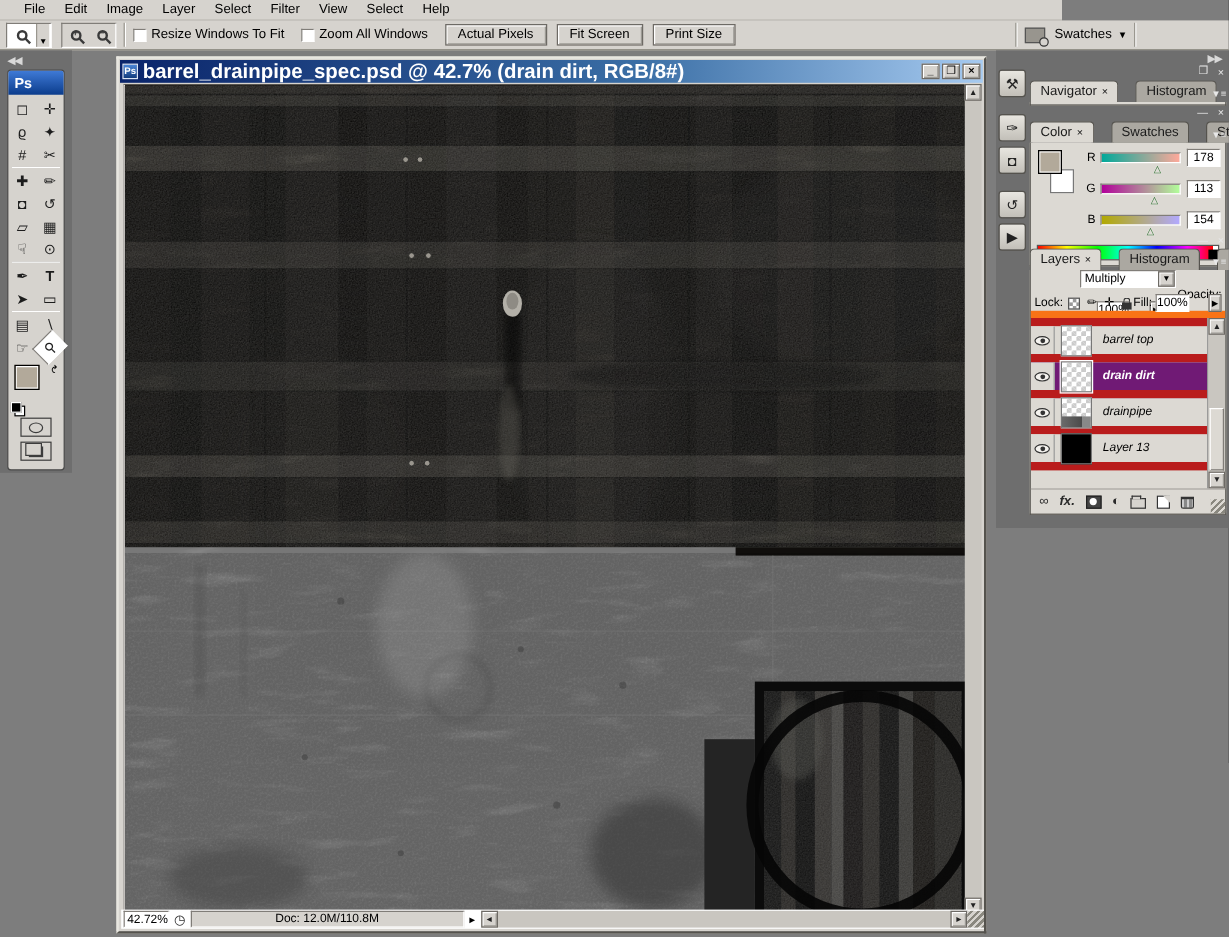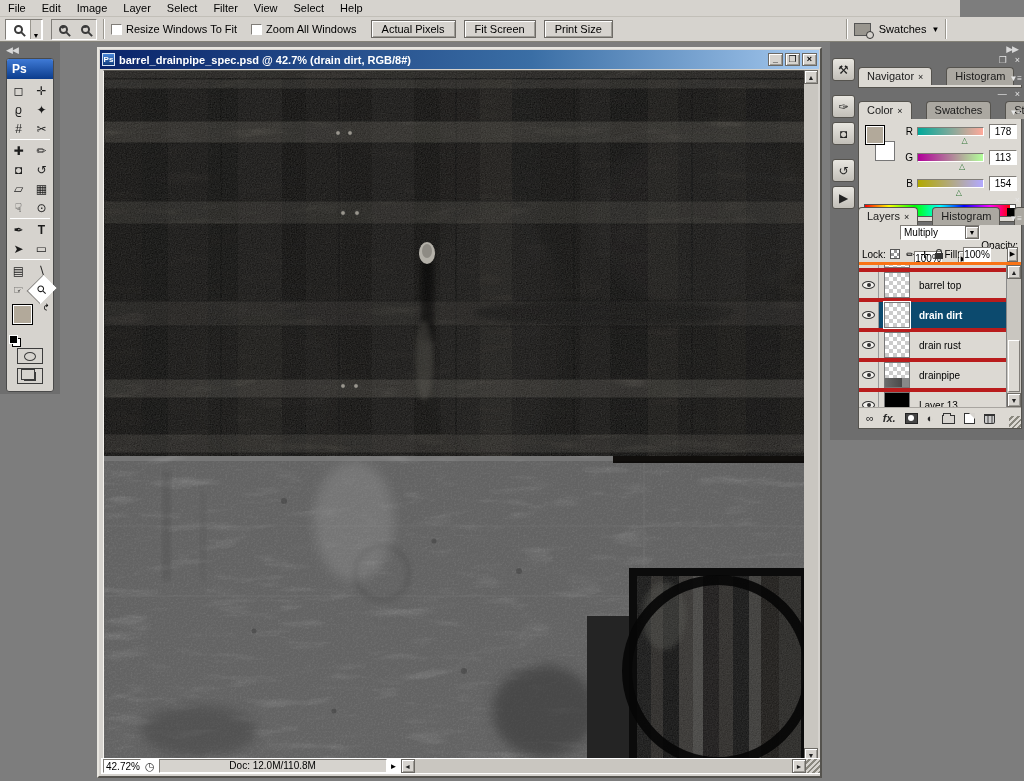--- a/index.html
+++ b/index.html
@@ -2,21 +2,21 @@
 <html><head>
 <meta charset="utf-8">
 <style>
   * { margin:0; padding:0; box-sizing:border-box; }
   html,body { width:1024px; height:781px; overflow:hidden; }
   body { background:#7d7d7d; font-family:"Liberation Sans","DejaVu Sans",sans-serif; font-size:11px; color:#000; position:relative; }
   .sunken { background:#fff; border:1px solid; border-color:#807d78 #fff #fff #807d78; }
   .btn3d  { background:#d6d3ce; border:1px solid #6d6a65; box-shadow:inset 1px 1px 0 #fff, inset -1px -1px 0 #9c9a94; }
 
   
-  #menubar { position:absolute; left:0; top:0; width:960px; height:17px; background:#d6d3ce; display:flex; align-items:center; padding-left:0; border-bottom:1px solid #c2bfb8; }
+  #menubar { position:absolute; left:0; top:0; width:885px; height:17px; background:#d6d3ce; display:flex; align-items:center; padding-left:12px; border-bottom:1px solid #c2bfb8; }
   #menubar .mi { padding:1px 8px; cursor:default; }
   #optionsbar { position:absolute; left:0; top:17px; width:1024px; height:25px; background:#d6d3ce; border-bottom:1px solid #848278; display:flex; align-items:center; }
   .vsep { width:2px; height:20px; border-left:1px solid #9a978f; border-right:1px solid #fff; margin:0 6px; }
   .mag { display:inline-block; width:9px; height:9px; border:2px solid #3a3a3a; border-radius:50%; position:relative; }
   .mag::after { content:''; position:absolute; width:6px; height:2px; background:#3a3a3a; right:-5px; bottom:-3px; transform:rotate(45deg); }
   .mag .pm { position:absolute; left:0px; top:-4px; font-size:8px; font-weight:bold; color:#3a3a3a; }
   #toolpreset { margin-left:5px; width:38px; height:21px; display:flex; }
   #toolpreset .tp-icon { width:24px; height:19px; display:flex; align-items:center; justify-content:center; }
   #toolpreset .tp-dd { width:11px; height:19px; display:flex; align-items:flex-end; justify-content:center; font-size:7px; background:#d6d3ce; border-left:1px solid #9a978f; }
   .zoomgrp { display:flex; margin-left:8px; }
@@ -45,21 +45,21 @@
   #minifb { position:absolute; left:2px; bottom:0; width:9px; height:9px; background:#000; border:1px solid #fff; box-shadow:3px 3px 0 -1px #fff, 3px 3px 0 0 #000; }
   .modebtn { width:26px; height:16px; margin:4px auto; border:1px solid #3c3c3c; display:flex; align-items:center; justify-content:center; }
   .modebtn .oval { width:12px; height:9px; border:1px solid #3c3c3c; border-radius:50%; }
   .modebtn .wins { width:12px; height:9px; border:1px solid #3c3c3c; position:relative; background:#fff; }
   .modebtn .wins::after { content:''; position:absolute; left:-4px; top:-4px; width:12px; height:9px; border:1px solid #3c3c3c; background:#d6d3ce; }
 
   
   #docwin { position:absolute; left:97px; top:47px; width:725px; height:731px; background:#d6d3ce; border:2px solid; border-color:#e8e6e0 #55534e #55534e #e8e6e0; }
   #doctitle { height:19px; margin:1px; background:linear-gradient(90deg,#0a246a,#3a6ea5 60%,#a6caf0); display:flex; align-items:center; color:#fff; }
   #doctitle .dicon { width:13px; height:13px; background:linear-gradient(#4a86d8,#123c7e); border:1px solid #dce6f5; margin:0 4px 0 2px; color:#fff; font-size:8px; font-weight:bold; display:flex; align-items:center; justify-content:center; }
-  #doctitle .ttext { font-weight:bold; font-size:11px; flex:1; white-space:nowrap; overflow:hidden; }
+  #doctitle .ttext { font-weight:bold; font-size:17px; flex:1; white-space:nowrap; overflow:hidden; }
   .wbtn { width:15px; height:13px; margin-right:2px; font-size:9px; line-height:10px; text-align:center; font-weight:bold; color:#000; }
   #canvas { position:absolute; left:4px; top:21px; width:705px; height:692px; border-left:1px solid #f4f2ee; border-top:1px solid #55534e; overflow:hidden; background:#141210; }
   #vscroll { position:absolute; right:2px; top:21px; width:14px; height:692px; background:#c9c6c0; display:flex; flex-direction:column; justify-content:space-between; }
   .sbtn { width:14px; height:14px; font-size:7px; display:flex; align-items:center; justify-content:center; color:#222; }
   #statusbar { position:absolute; left:2px; bottom:2px; width:719px; height:16px; background:#ffffff; display:flex; align-items:center; }
   #zoomfield { width:38px; height:14px; font-size:10px; padding:1px 2px; margin-left:2px; }
   #clockicon { font-size:11px; margin:0 4px; color:#333; }
   #docfield { width:228px; height:14px; font-size:10px; text-align:center; background:#d6d3ce; border:1px solid; border-color:#807d78 #fff #fff #807d78; }
   #statmenu { font-size:8px; margin:0 3px; }
   #hscroll { flex:1; height:14px; background:#c9c6c0; display:flex; justify-content:space-between; }
@@ -96,30 +96,30 @@
 
   
   #layersbody { height:204px; }
   .lrow1 { position:absolute; left:0; top:0; right:0; height:21px; display:flex; align-items:center; padding:0 3px;flex-direction:column; }
   #blendcombo { width:80px; height:17px; display:flex; justify-content:space-between; align-items:center; font-size:10px; padding-left:3px; }
   #blendcombo .cb { width:14px; height:13px; font-size:7px; display:flex; align-items:center; justify-content:center; }
   .lrow1 .lab { margin-left:auto; font-size:10px; }
   .spin { display:flex; margin-left:3px;gap:16px; }
   .spin .val { width:28px; height:15px; font-size:10px; text-align:center; padding-top:1px; }
   .spin .ar { width:11px; height:15px; font-size:7px; display:flex; align-items:center; justify-content:center; }
-  .lrow2 { position:absolute; left:0; top:21px; right:0; height:19px; display:flex; align-items:center; padding:0 3px; border-bottom:3px solid #f97316; font-size:10px; }
+  .lrow2 { position:absolute; left:0; top:21px; right:0; height:19px; display:flex; align-items:center; padding:0 3px; border-bottom:6px solid #f97316; font-size:10px; }
   .lockics { display:flex; gap:6px; margin-left:4px; align-items:center; }
   .lk-checker { width:10px; height:10px; border:1px solid #555; background:repeating-conic-gradient(#999 0 25%,#fff 0 50%) 0 0/6px 6px; }
   .lk-g { font-size:10px; }
   .lk-lock { width:8px; height:6px; background:#333; position:relative; margin-top:4px; }
   .lk-lock::before { content:''; position:absolute; left:1px; top:-4px; width:4px; height:4px; border:1.5px solid #333; border-bottom:none; border-radius:3px 3px 0 0; }
   #layerlist { position:absolute; left:0; top:40px; right:14px; bottom:21px; overflow:hidden; border-right:1px solid #888; }
-  .lyr { height:30px; display:flex; align-items:center; border-bottom:4px solid #b91c1c; background:#dcd9d3; }
+  .lyr { height:30px; display:flex; align-items:center; border-bottom:7px solid #b91c1c; background:#dcd9d3;font-style:italic; }
   .lyr.partial { height:7px; overflow:hidden; align-items:flex-end; }
-  .lyr.selected { background:#0c4a6e; color:#fff; font-weight:bold; }
+  .lyr.selected { background:#701a75; color:#fff; font-weight:bold; }
   .eyecell { width:20px; align-self:stretch; border-right:1px solid #999; display:flex; align-items:center; justify-content:center; background:#dcd9d3; }
   .eye { width:13px; height:8px; border:1px solid #333; border-radius:50%; background:#f4f2ee; position:relative; }
   .eye::after { content:''; position:absolute; left:4px; top:1px; width:4px; height:4px; background:#333; border-radius:50%; }
   .thumbcell { width:36px; display:flex; align-items:center; justify-content:center; }
   .thumb { width:26px; height:26px; border:1px solid #777; background:#fff; background-image:linear-gradient(45deg,#cbcbcb 25%,transparent 25%,transparent 75%,#cbcbcb 75%),linear-gradient(45deg,#cbcbcb 25%,transparent 25%,transparent 75%,#cbcbcb 75%); background-size:8px 8px; background-position:0 0,4px 4px; position:relative; }
   .lyr.selected .thumb { outline:1px solid #fff; }
   .thumb.black { background:#000; }
   .thumb.pipe::after { content:''; position:absolute; left:0; bottom:0; width:100%; height:9px; background:linear-gradient(90deg,#6a6a6a,#4a4a4a 70%,#888 70%); }
   .lyrname { margin-left:4px; font-size:10px; }
   #listscroll { position:absolute; right:0; top:40px; width:14px; bottom:21px; background:#c9c6c0; }
@@ -529,29 +529,20 @@
           <span class="thumbcell">
               <span class="thumb"></span>
             </span>
           <span class="lyrname">drain dirt</span>
         </div>
         <div class="lyr">
           <span class="eyecell">
               <span class="eye"></span>
             </span>
           <span class="thumbcell">
-              <span class="thumb"></span>
-            </span>
-          <span class="lyrname">drain rust</span>
-        </div>
-        <div class="lyr">
-          <span class="eyecell">
-              <span class="eye"></span>
-            </span>
-          <span class="thumbcell">
               <span class="thumb pipe"></span>
             </span>
           <span class="lyrname">drainpipe</span>
         </div>
         <div class="lyr">
           <span class="eyecell">
               <span class="eye"></span>
             </span>
           <span class="thumbcell">
               <span class="thumb black"></span>

